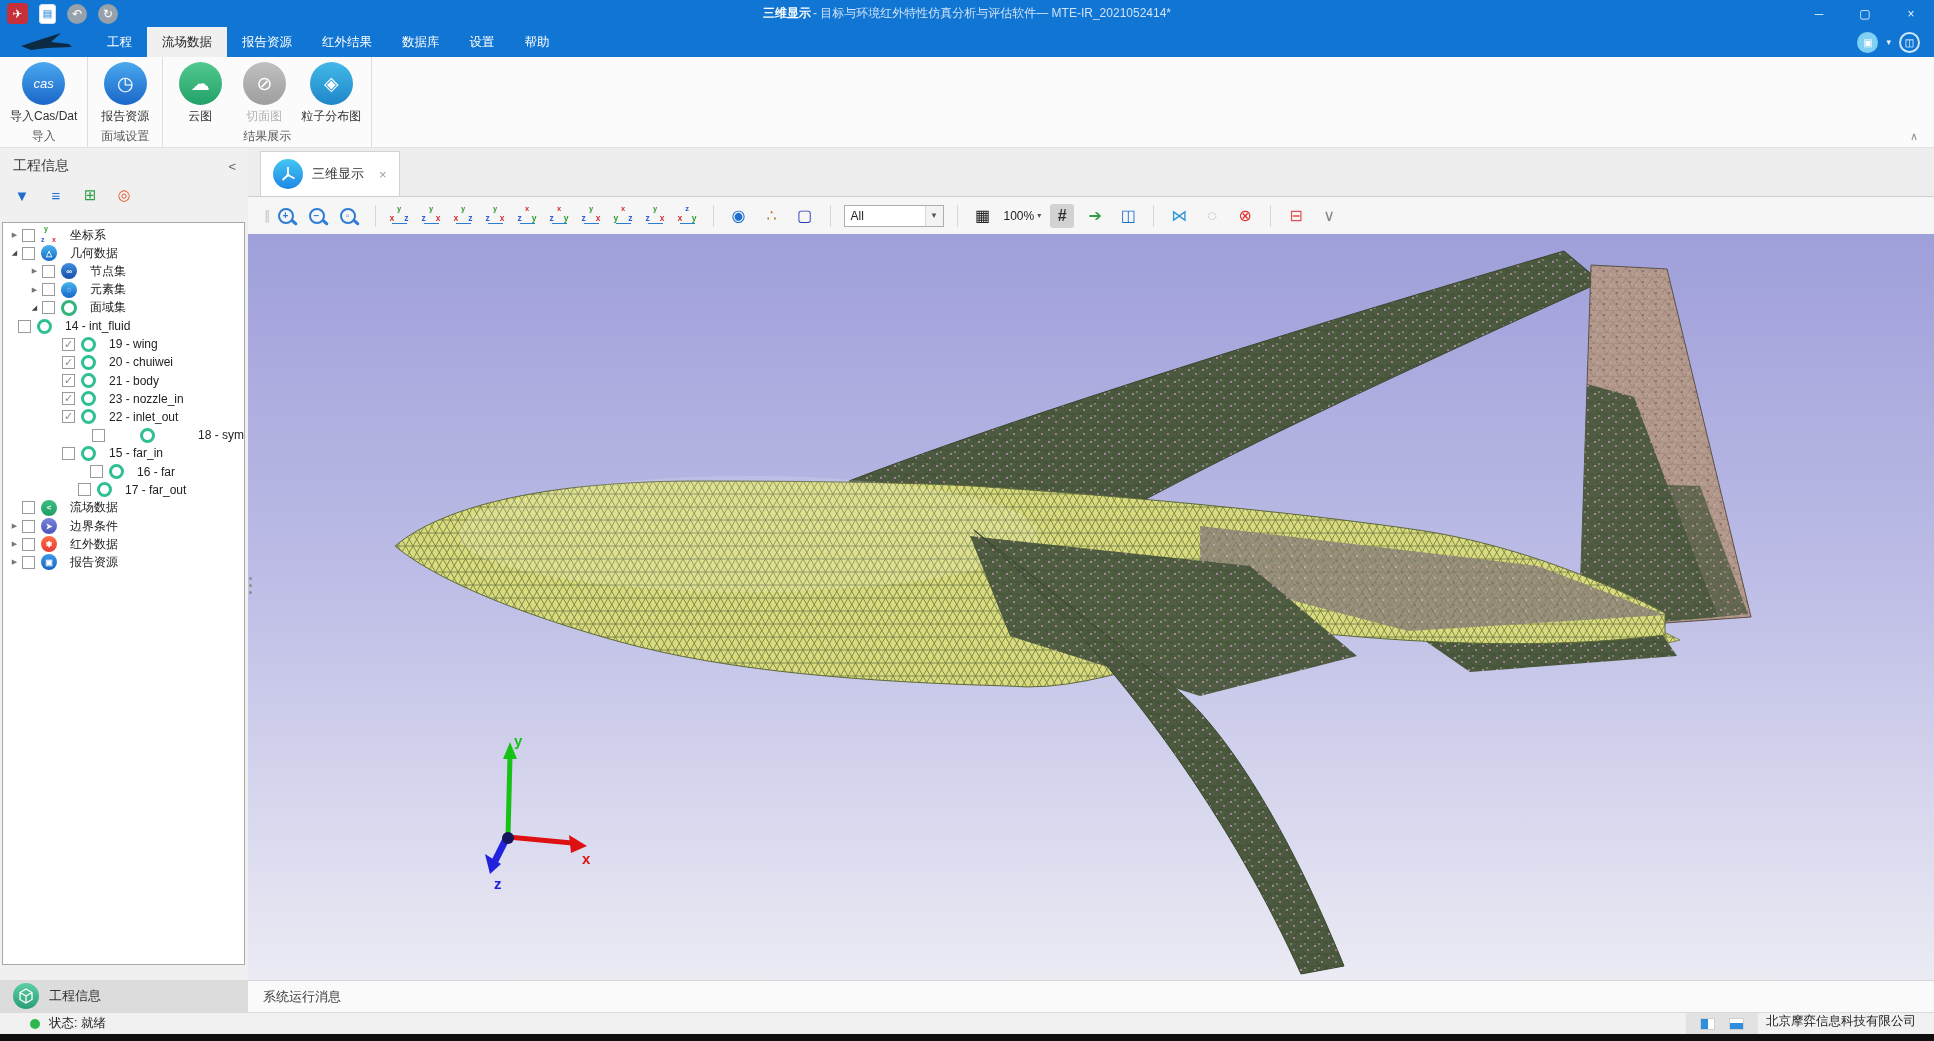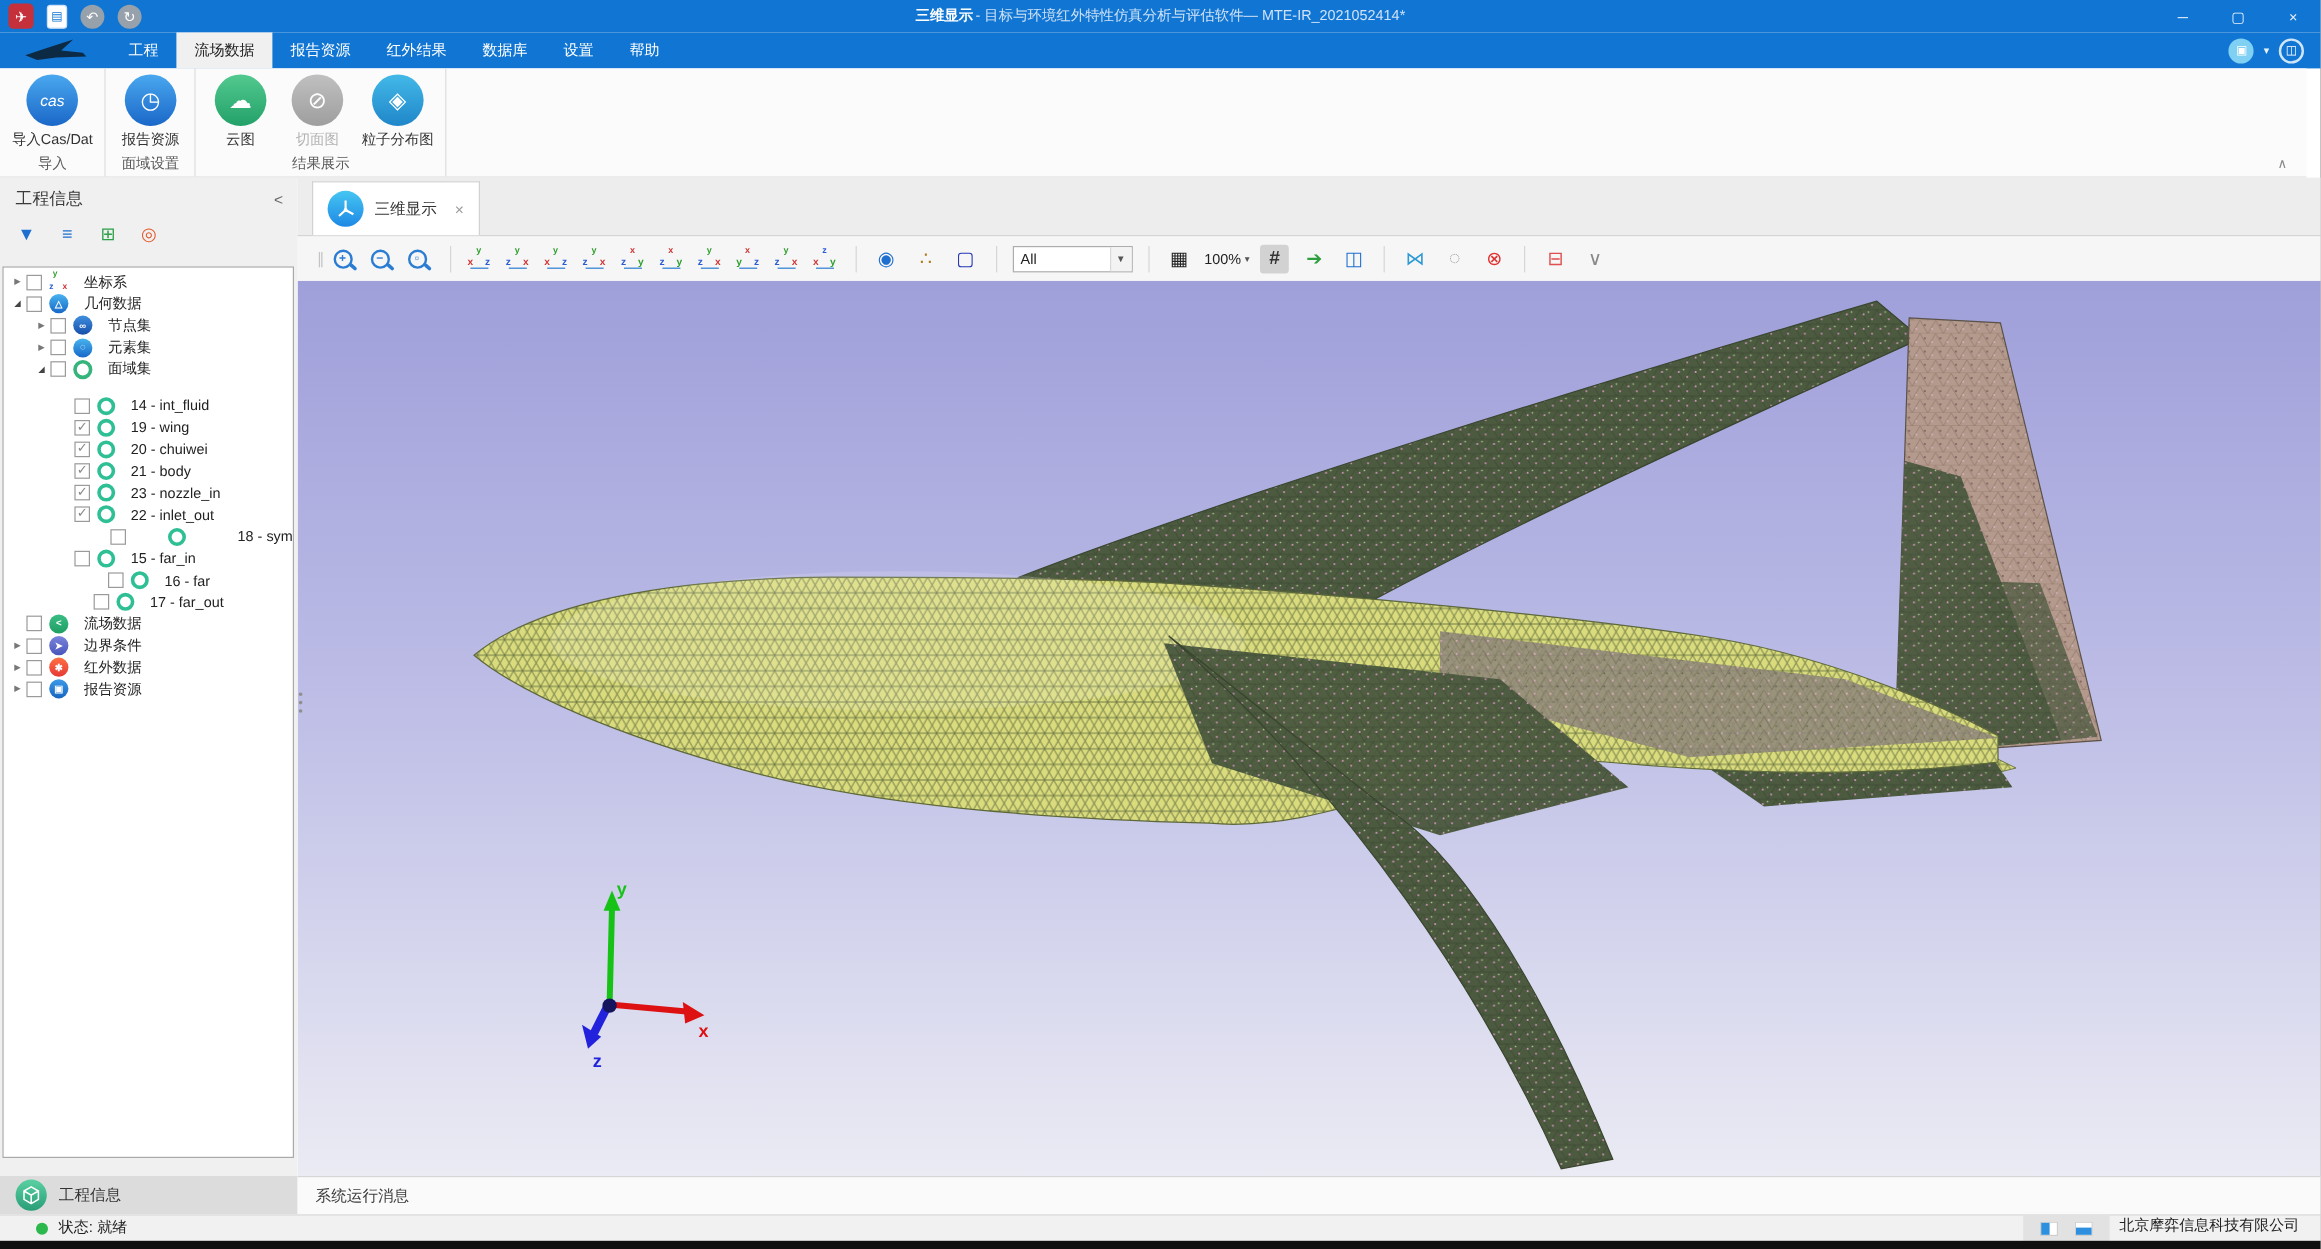--- a/index.html
+++ b/index.html
@@ -21,21 +21,21 @@
   .menubar{position:absolute;left:0;top:27px;right:0;height:30px;background:#1176d3;display:flex;align-items:stretch;color:#fff}
   .logo{width:92px;display:flex;align-items:center;justify-content:center}
   .menu-item{padding:0 15px;display:flex;align-items:center;font-size:12.5px}
   .menu-item.active{background:#f0f0f0;color:#222}
   .menu-right{margin-left:auto;display:flex;align-items:center;gap:8px;padding-right:14px}
   .mr-circ{width:21px;height:21px;border-radius:50%;background:#7fd0f2;color:#fff;font-size:10px;display:flex;align-items:center;justify-content:center}
   .mr-caret{font-size:9px;color:#eaf2fb}
   .mr-book{width:21px;height:21px;border-radius:50%;border:2px solid #cfe6f7;color:#fff;font-size:10px;display:flex;align-items:center;justify-content:center}
 
   
-  .ribbon{position:absolute;left:0;top:57px;right:12px;height:91px;background:#fbfbfb;border-bottom:1px solid #e2e2e2;display:flex}
+  .ribbon{position:absolute;left:0;top:57px;right:0;height:91px;background:#fbfbfb;border-bottom:1px solid #e2e2e2;display:flex}
   .rgroup{display:flex;flex-direction:column;border-right:1px solid #dcdcdc;padding:0 6px}
   .rbtns{display:flex;flex:1;align-items:flex-start;padding-top:5px;gap:2px}
   .rbtn{min-width:62px;display:flex;flex-direction:column;align-items:center;gap:3px;padding:0 4px;cursor:default}
   .rico{width:43px;height:43px;border-radius:50%;display:flex;align-items:center;justify-content:center;color:#fff;font-size:19px}
   .rlabel{font-size:12px;color:#333;white-space:nowrap}
   .rbtn.disabled .rlabel{color:#b3b3b3}
   .rglabel{height:23px;line-height:23px;text-align:center;font-size:12px;color:#595959}
   .ribbon-chevron{position:absolute;right:16px;bottom:4px;color:#8a8a8a;font-size:11px}
 
   
@@ -237,21 +237,21 @@
           <span class="tcb"></span>
           <span class="tico ti-blue">◌</span>
           <span class="tlabel">元素集</span>
         </div>
         <div class="trow" style="padding-left: 24px;">
           <span class="tarrow exp">◢</span>
           <span class="tcb"></span>
           <span class="tico ti-ring"></span>
           <span class="tlabel">面域集</span>
         </div>
-        <div class="trow" style="padding-left: 44px; margin-top: 12px;">
+        <div class="trow" style="">
           <span class="tarrow"></span>
           <span class="tcb"></span>
           <span class="tico ti-ring small"></span>
           <span class="tlabel">14 - int_fluid</span>
         </div>
         <div class="trow" style="padding-left: 44px;">
           <span class="tarrow"></span>
           <span class="tcb">✓</span>
           <span class="tico ti-ring small"></span>
           <span class="tlabel">19 - wing</span>

